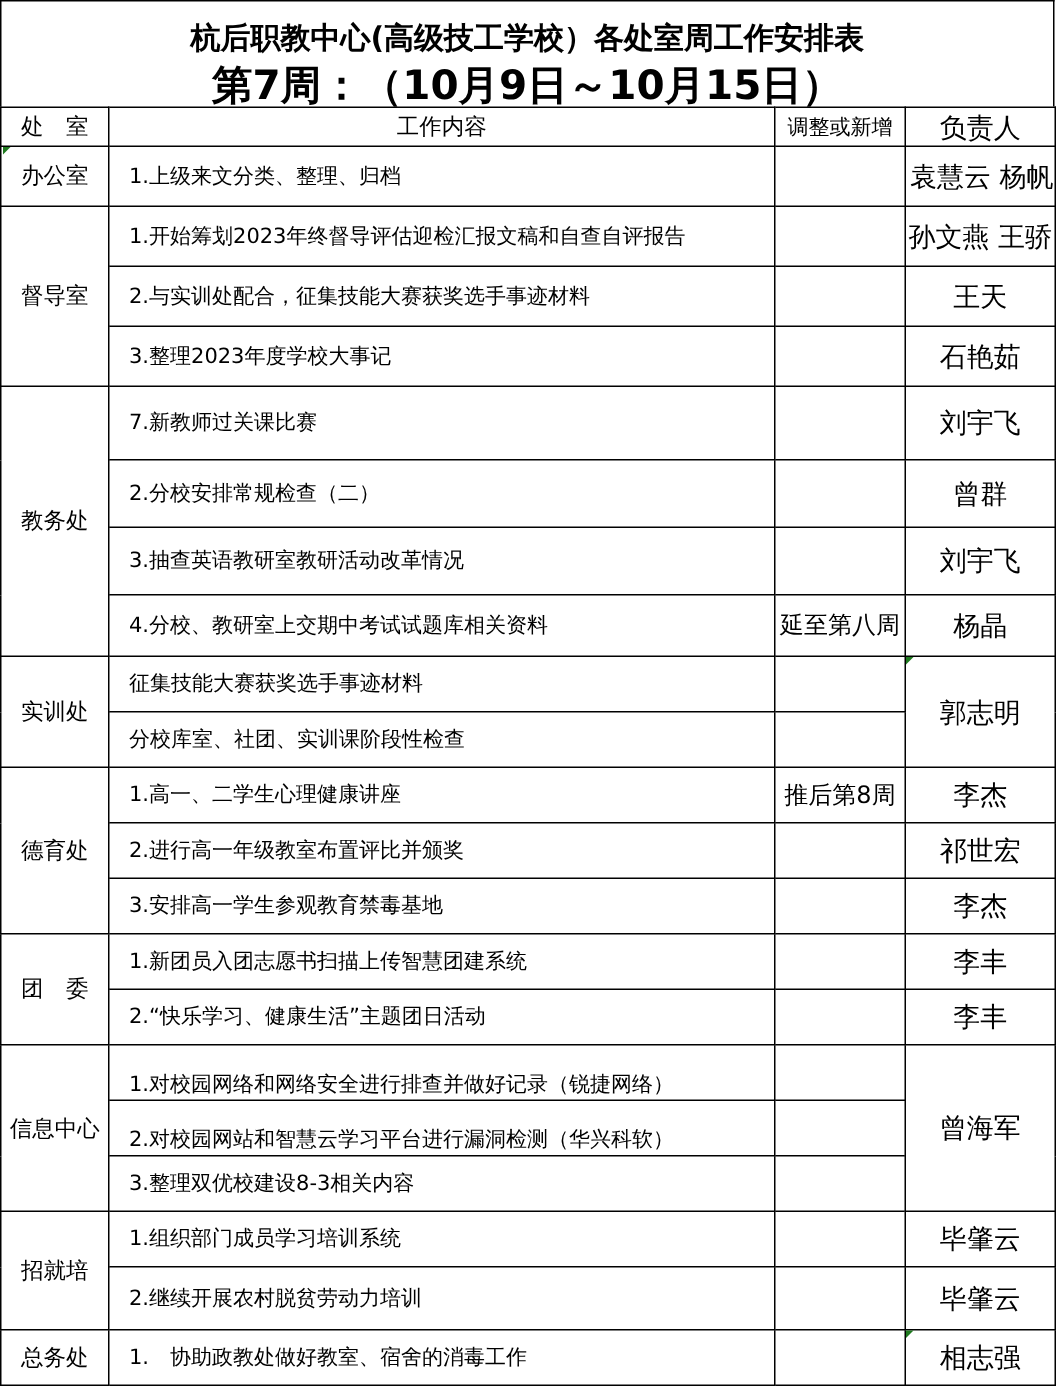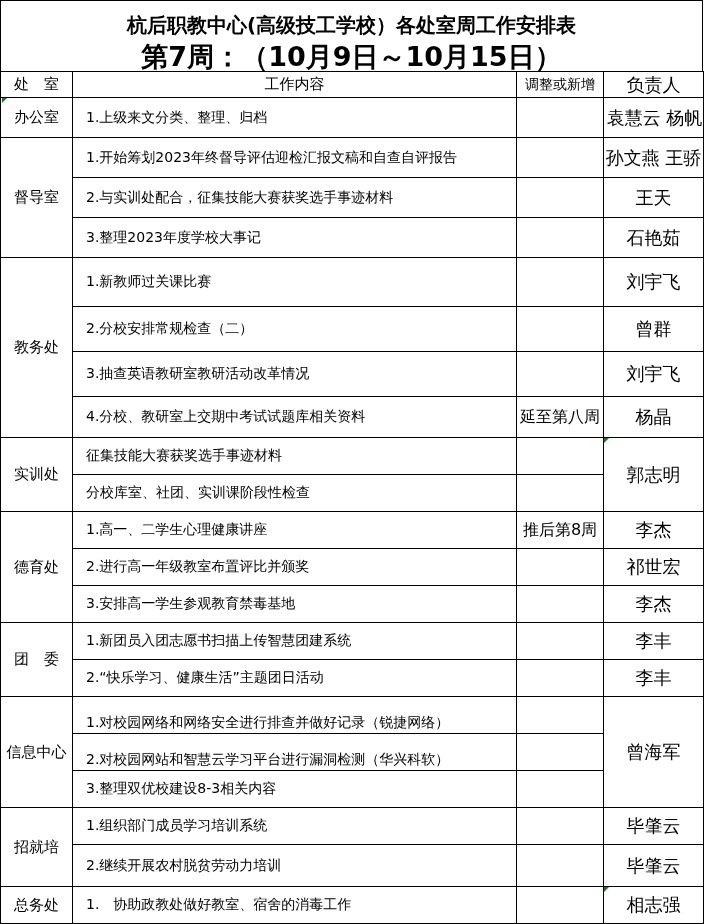--- a/index.html
+++ b/index.html
@@ -63,21 +63,21 @@
       <td class="c-owner">王天</td>
     </tr>
     <tr style="height:40px">
       <td class="c-task">3.整理2023年度学校大事记</td>
       <td class="c-adj"></td>
       <td class="c-owner">石艳茹</td>
     </tr>
 
     <tr style="height:49px">
       <td class="c-dept" rowspan="4">教务处</td>
-      <td class="c-task">1.新教师过关课比赛</td>
+      <td class="c-task">7.新教师过关课比赛</td>
       <td class="c-adj"></td>
       <td class="c-owner">刘宇飞</td>
     </tr>
     <tr style="height:45px">
       <td class="c-task">2.分校安排常规检查（二）</td>
       <td class="c-adj"></td>
       <td class="c-owner">曾群</td>
     </tr>
     <tr style="height:45px">
       <td class="c-task">3.抽查英语教研室教研活动改革情况</td>

